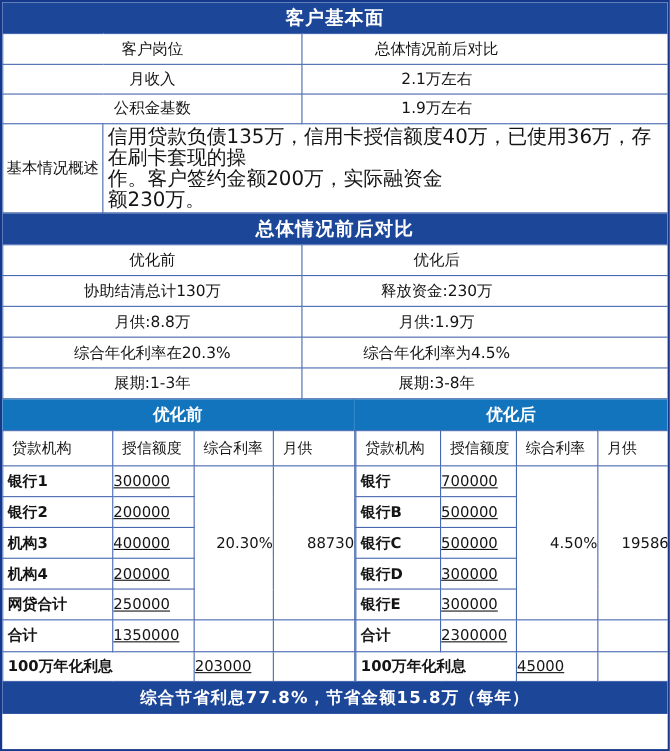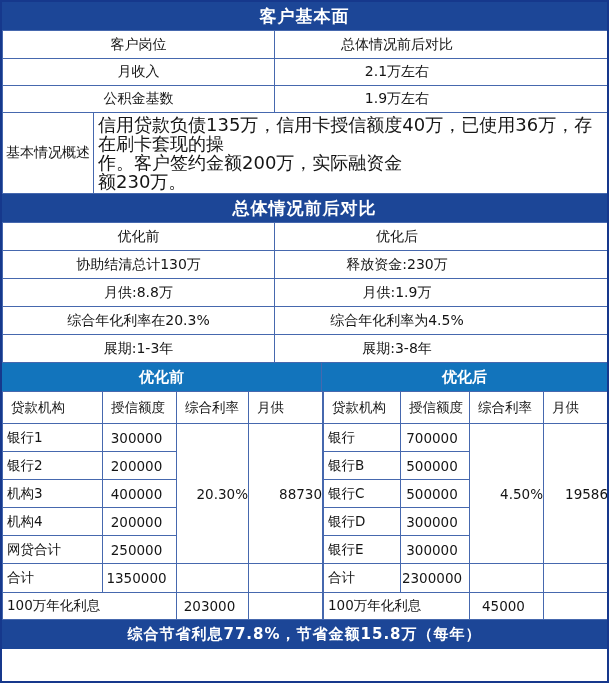--- a/index.html
+++ b/index.html
@@ -59,22 +59,22 @@
     color:#ffffff;
     font-weight:bold;
     font-size:15px;
     display:flex; align-items:center; justify-content:center;
   }
   .blue-head.left  { width:320px; border-right:1px solid #4668ae; }
   .blue-head.right { width:285px; }
   .t3 { font-size:13.5px; }
   .t3 .hdr td { height:32px; text-align:left; padding-left:8px; }
   .t3 .dr td  { height:28px; }
-  .t3 .name   { text-align:left; padding-left:4px; }
-  .t3 .num    { text-align:center; padding-right:6px; }
+  .t3 .name   { text-align:left; padding-left:4px;font-weight:bold; }
+  .t3 .num    { text-align:left; padding-right:6px;text-decoration:underline; }
   .t3 .mid    { text-align:right; }
   .t3 .total-row td    { height:29px; }
   .t3 .interest-row td { height:27px; }
   .footer-band {
     height:29px;
     background:#1c4697;
     color:#ffffff;
     font-weight:bold;
     font-size:15px;
     display:flex; align-items:center; justify-content:center;

